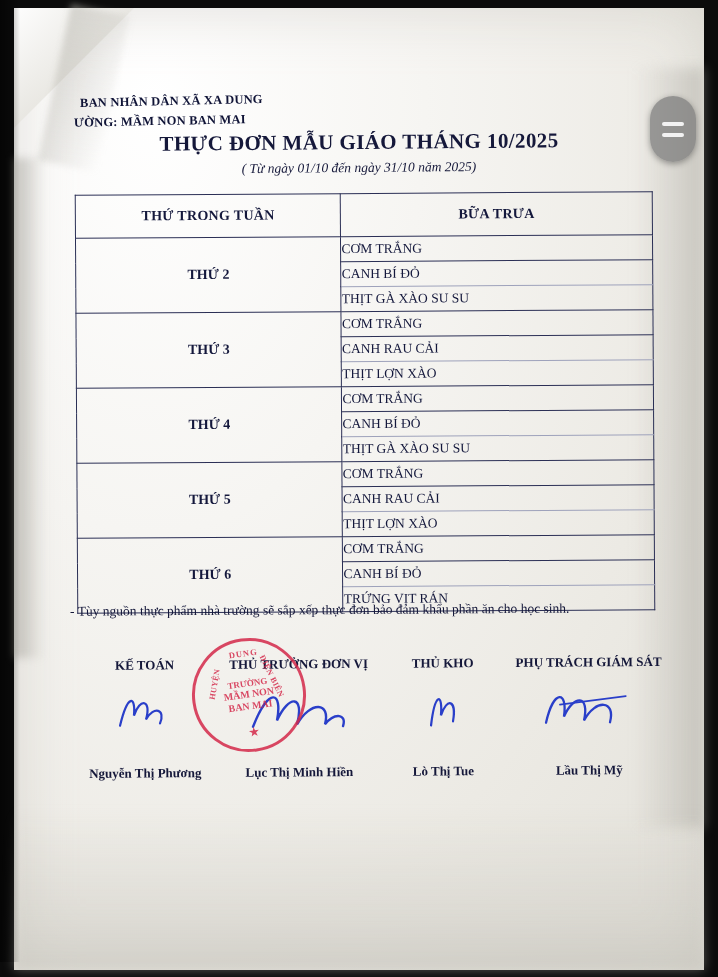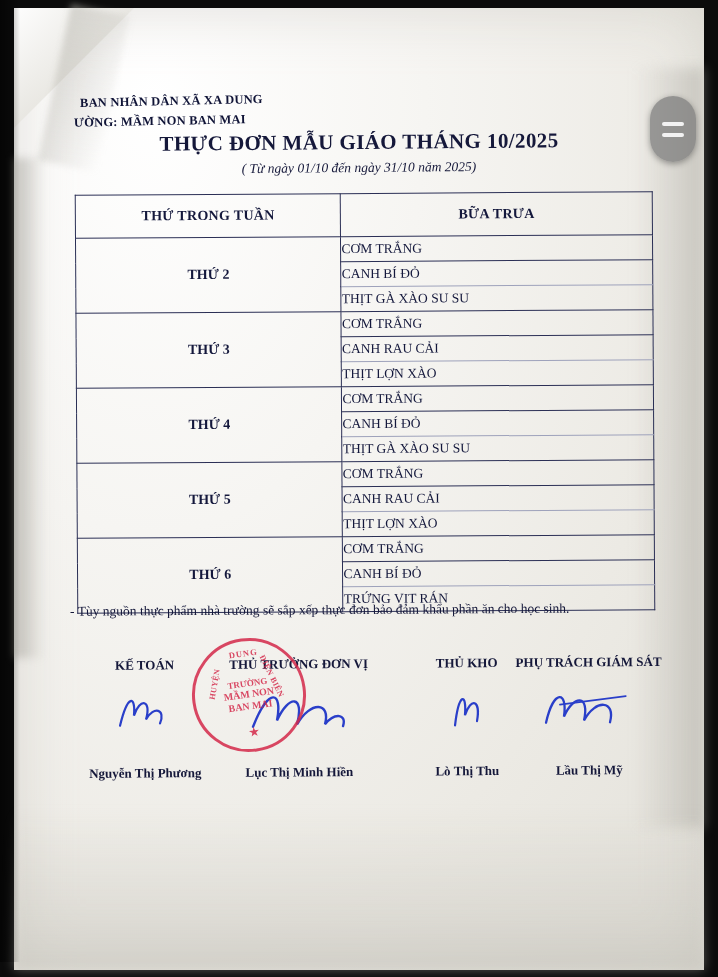--- a/index.html
+++ b/index.html
@@ -176,21 +176,21 @@
   .sign-name {
     position: absolute;
     top: 108px;
     font-size: 13px;
     font-weight: 700;
     white-space: nowrap;
     text-align: center;
   }
   .c1 { left: 16px; width: 150px; }
   .c2 { left: 150px; width: 190px; }
-  .c3 { left: 343px; width: 140px; }
+  .c3 { left: 319px; width: 140px; }
   .c4 { left: 450px; width: 170px; }
 
   
   .scribble {
     position: absolute;
     top: 28px;
     left: 50%;
     transform: translateX(-50%);
   }
 
@@ -365,21 +365,21 @@
             <path d="M14 42 C30 2, 44 6, 38 36 C50 10, 66 10, 58 40 C72 16, 92 18, 86 40 C96 28, 108 30, 104 42" fill="none" stroke="#2a3fc9" stroke-width="2.4" stroke-linecap="round"></path>
           </svg>
           <div class="sign-name" style="left:0; width:190px;">Lục Thị Minh Hiền</div>
         </div>
 
         <div class="sign-col c3">
           <div class="sign-title">THỦ KHO</div>
           <svg class="scribble" width="60" height="48" viewBox="0 0 60 48">
             <path d="M18 42 C22 10, 30 8, 28 32 C34 14, 44 16, 40 38" fill="none" stroke="#2a3fc9" stroke-width="2.2" stroke-linecap="round"></path>
           </svg>
-          <div class="sign-name" style="left:0; width:140px;">Lò Thị Thu</div>
+          <div class="sign-name" style="left:0; width:140px;">Lò Thị Tue</div>
         </div>
 
         <div class="sign-col c4">
           <div class="sign-title">PHỤ TRÁCH GIÁM SÁT</div>
           <svg class="scribble" width="110" height="52" viewBox="0 0 110 52">
             <path d="M12 40 C20 6, 34 8, 30 34 C40 12, 56 12, 50 38 C62 16, 82 18, 76 40" fill="none" stroke="#2a3fc9" stroke-width="2.3" stroke-linecap="round"></path>
             <path d="M26 22 L92 14" fill="none" stroke="#2a3fc9" stroke-width="1.6" stroke-linecap="round"></path>
           </svg>
           <div class="sign-name" style="left:0; width:170px;">Lầu Thị Mỹ</div>
         </div>

